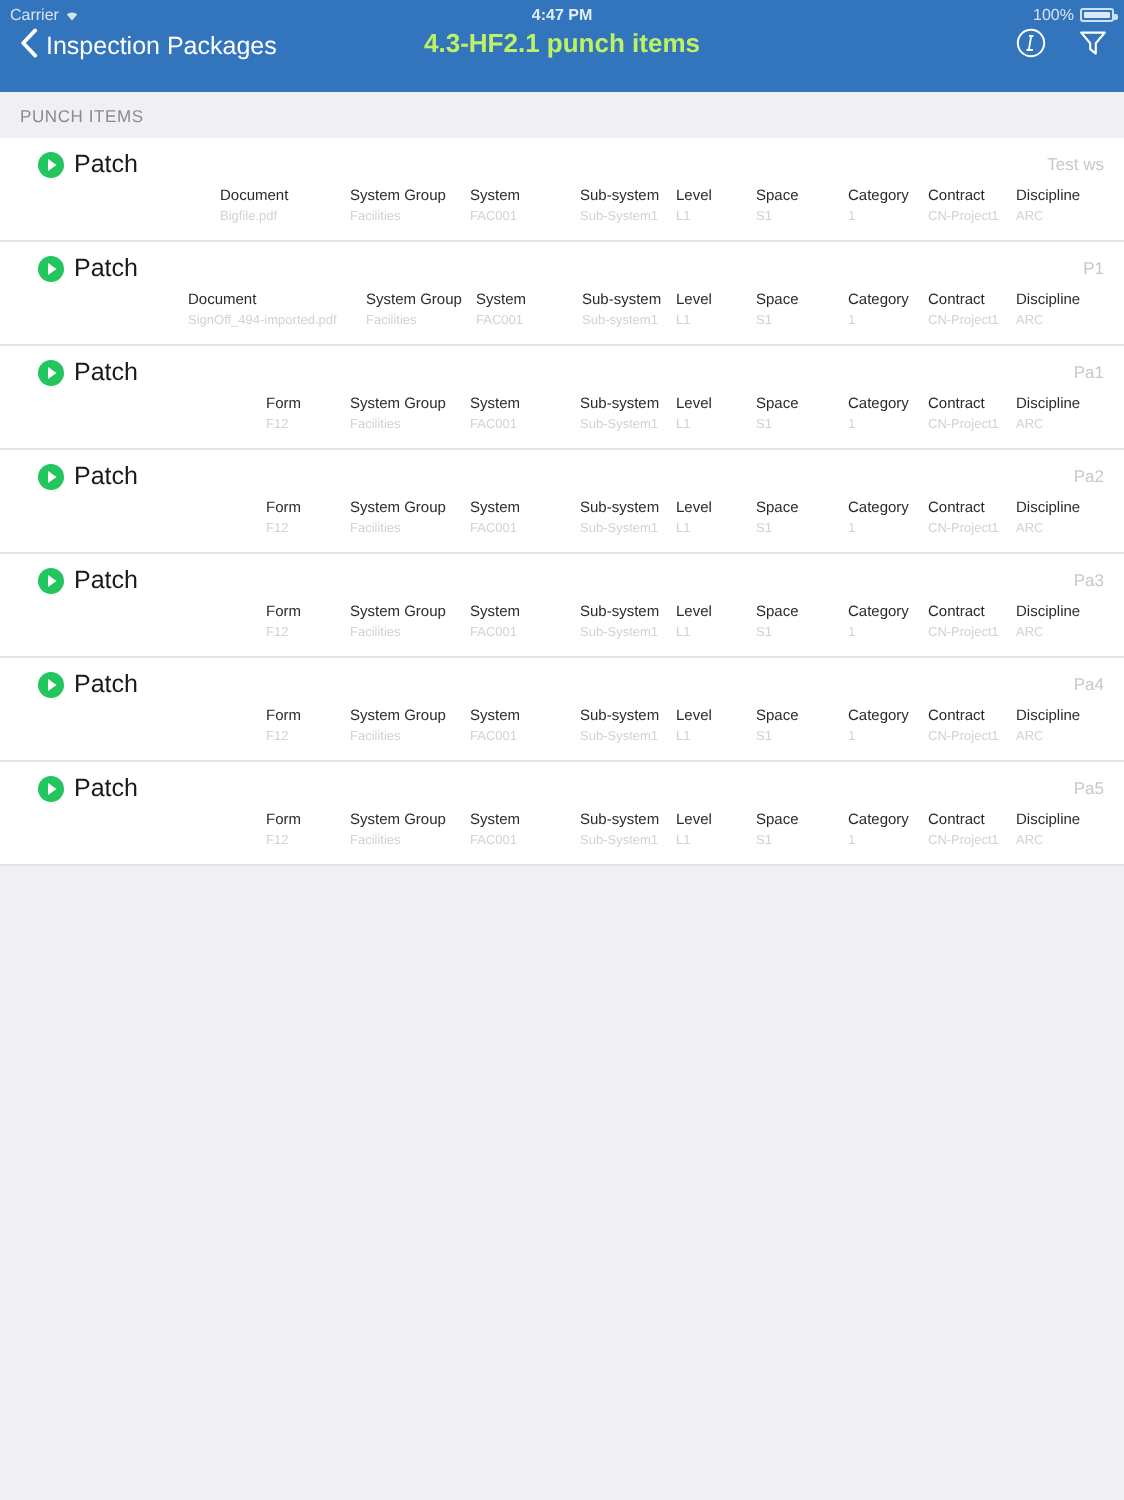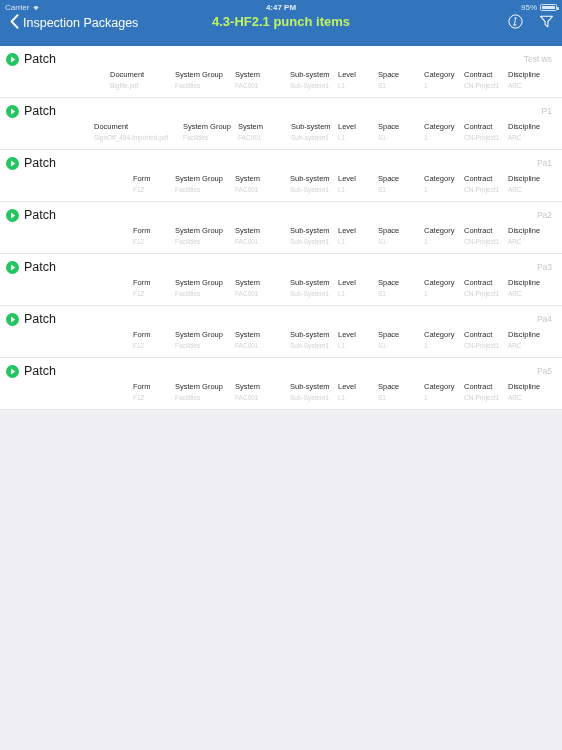--- a/index.html
+++ b/index.html
@@ -75,21 +75,21 @@
   .list { background:#FFFFFF; }
   .list-row {
     background:#FFFFFF;
     border-bottom:1px solid #E4E4E6;
     padding:6px 0 7px 0;
     position:relative;
     cursor:pointer;
   }
   .row-top {
     display:flex; align-items:center;
-    padding:0 10px 0 6px;
+    padding:0 10px 0 19px;
     position:relative;
   }
   .play-icon { flex:0 0 auto; line-height:0; margin-right:5px; }
   .row-title {
     font-size:12.5px; color:#1A1A1A;
   }
   .row-badge {
     position:absolute; right:10px; top:50%; transform:translateY(-50%);
     font-size:8.5px; color:#C7C7CC;
   }
@@ -119,21 +119,21 @@
     <div class="status-left">
       <span>Carrier</span>
       <span class="wifi-icon">
         <svg width="8" height="7" viewBox="0 0 8 7">
           <path d="M4 6.2 L1.4 3.3 A3.6 3.6 0 0 1 6.6 3.3 Z" fill="#D6E4F2"></path>
         </svg>
       </span>
     </div>
     <div class="status-center">4:47 PM</div>
     <div class="status-right">
-      <span>95%</span>
+      <span>100%</span>
       <span class="battery">
           <span class="battery-fill"></span>
         </span>
     </div>
   </div>
 
   <div class="nav-bar">
     <div class="nav-back">
       <span class="chevron-left">
         <svg width="9" height="15" viewBox="0 0 9 15">
@@ -151,20 +151,23 @@
         </svg>
       </span>
       <span class="nav-icon-btn">
         <svg width="15" height="15" viewBox="0 0 15 15">
           <path d="M1.6 2.3 L13.4 2.3 L8.9 7.6 L8.9 12.8 L6.1 10.6 L6.1 7.6 Z" stroke="#FFFFFF" stroke-width="1.05" fill="none" stroke-linejoin="round"></path>
         </svg>
       </span>
     </div>
   </div>
 
+  <div class="section-header">
+    <span>PUNCH ITEMS</span>
+  </div>
 
   <div class="list">
       <div class="list-row">
         <div class="row-top">
           <span class="play-icon"><svg width="13" height="13" viewBox="0 0 13 13">
               <circle cx="6.5" cy="6.5" r="6.5" fill="#22C55E"></circle>
               <path d="M5 3.5 L9.3 6.5 L5 9.5 Z" fill="#FFFFFF"></path>
             </svg></span>
           <span class="row-title">Patch</span>
           <span class="row-badge">Test ws</span>

